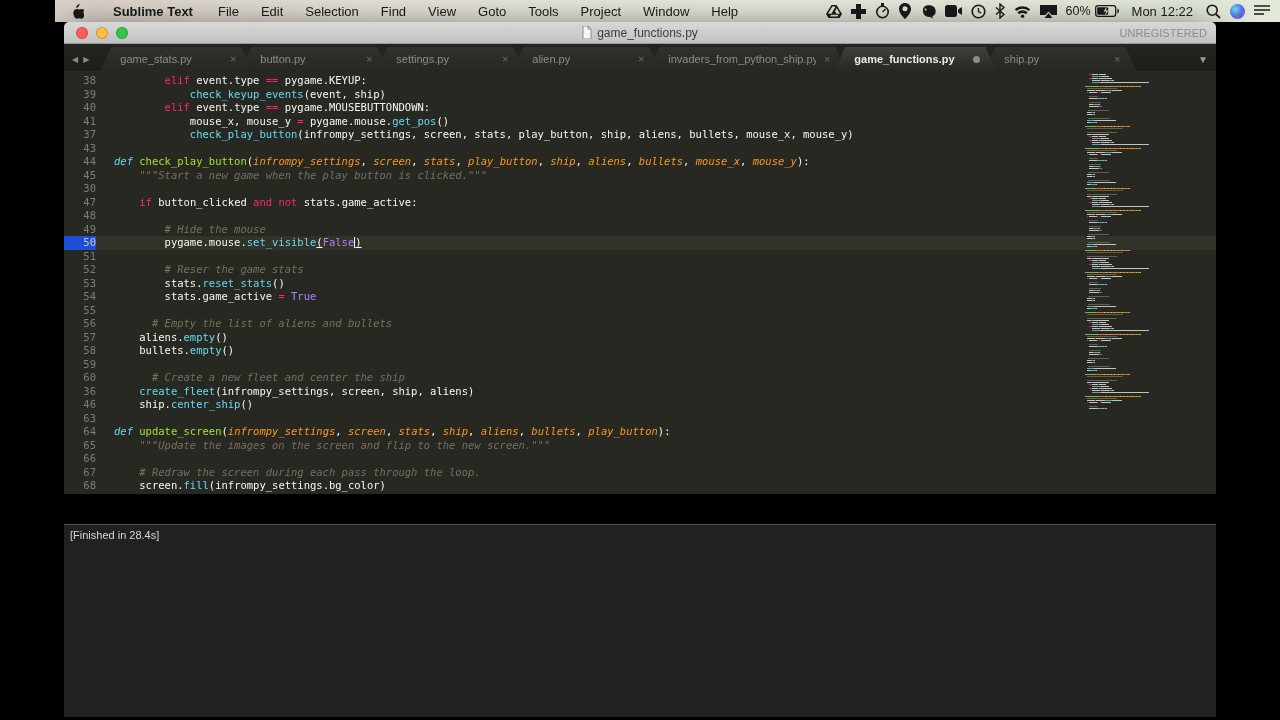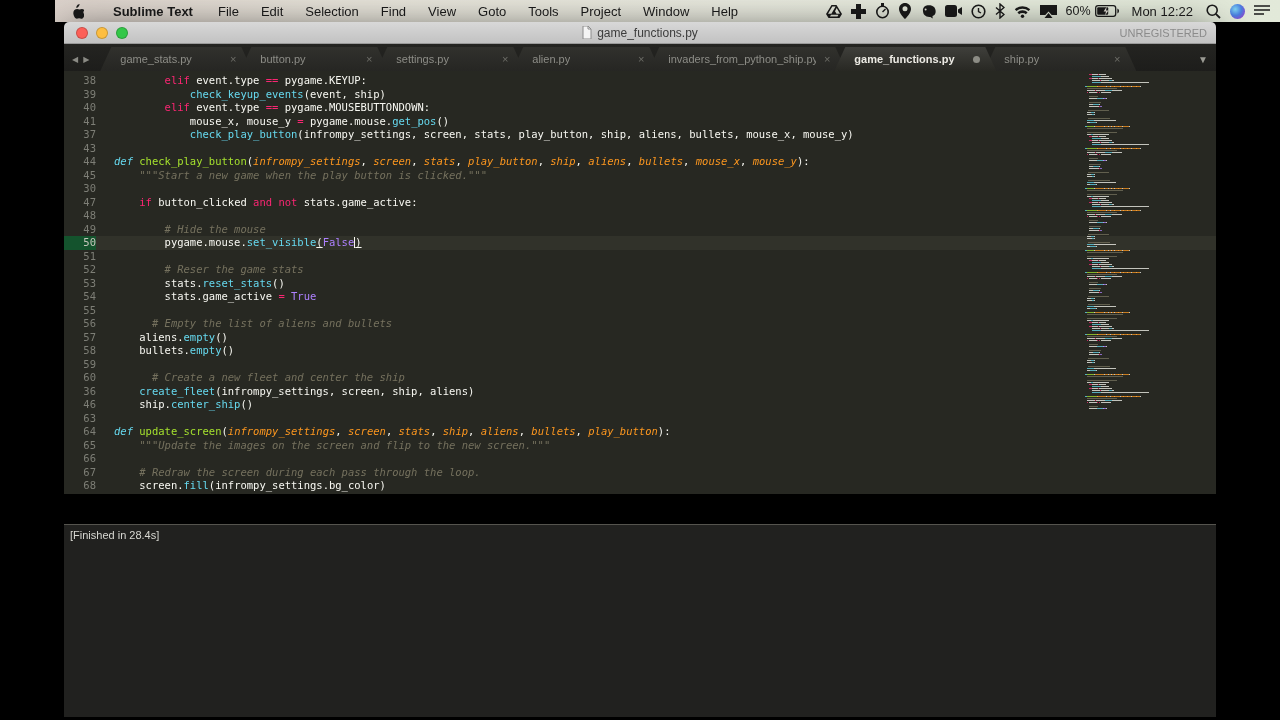--- a/index.html
+++ b/index.html
@@ -53,21 +53,21 @@
   .tab-dropdown { position:absolute; right:8px; bottom:6px; color:#9a9a93; font-size:10px; }
 
   
   .editor { height:423px; background:#272822; position:relative; overflow:hidden;
     font-family:"DejaVu Sans Mono", monospace; font-size:10.5px; }
   .code-area { padding-top:3px; }
   .row { height:13.5px; line-height:13.5px; white-space:pre; display:flex; }
   .ln { width:32px; text-align:right; color:#7d7e76; flex:none; }
   .code { margin-left:18px; }
   .row.current { background:#31322a; }
-  .row.current .ln { background:#14532d; color:#c6c6bc; }
+  .row.current .ln { background:#1d4ed8; color:#c6c6bc; }
   .cursor-caret { display:inline-block; width:1px; height:11px; background:#f8f8f0;
     vertical-align:text-bottom; }
   .tok-b { text-decoration:underline; }
 
   .minimap { position:absolute; right:26px; top:3px; width:105px; height:346px; overflow:hidden; }
   .mrow { height:1px; margin-bottom:1px; white-space:nowrap; font-size:0; }
   .mrow span { display:inline-block; height:1px; opacity:.75; }
 
   
   .output { height:232px; background:#21211f; border-top:1px solid #55544e;

